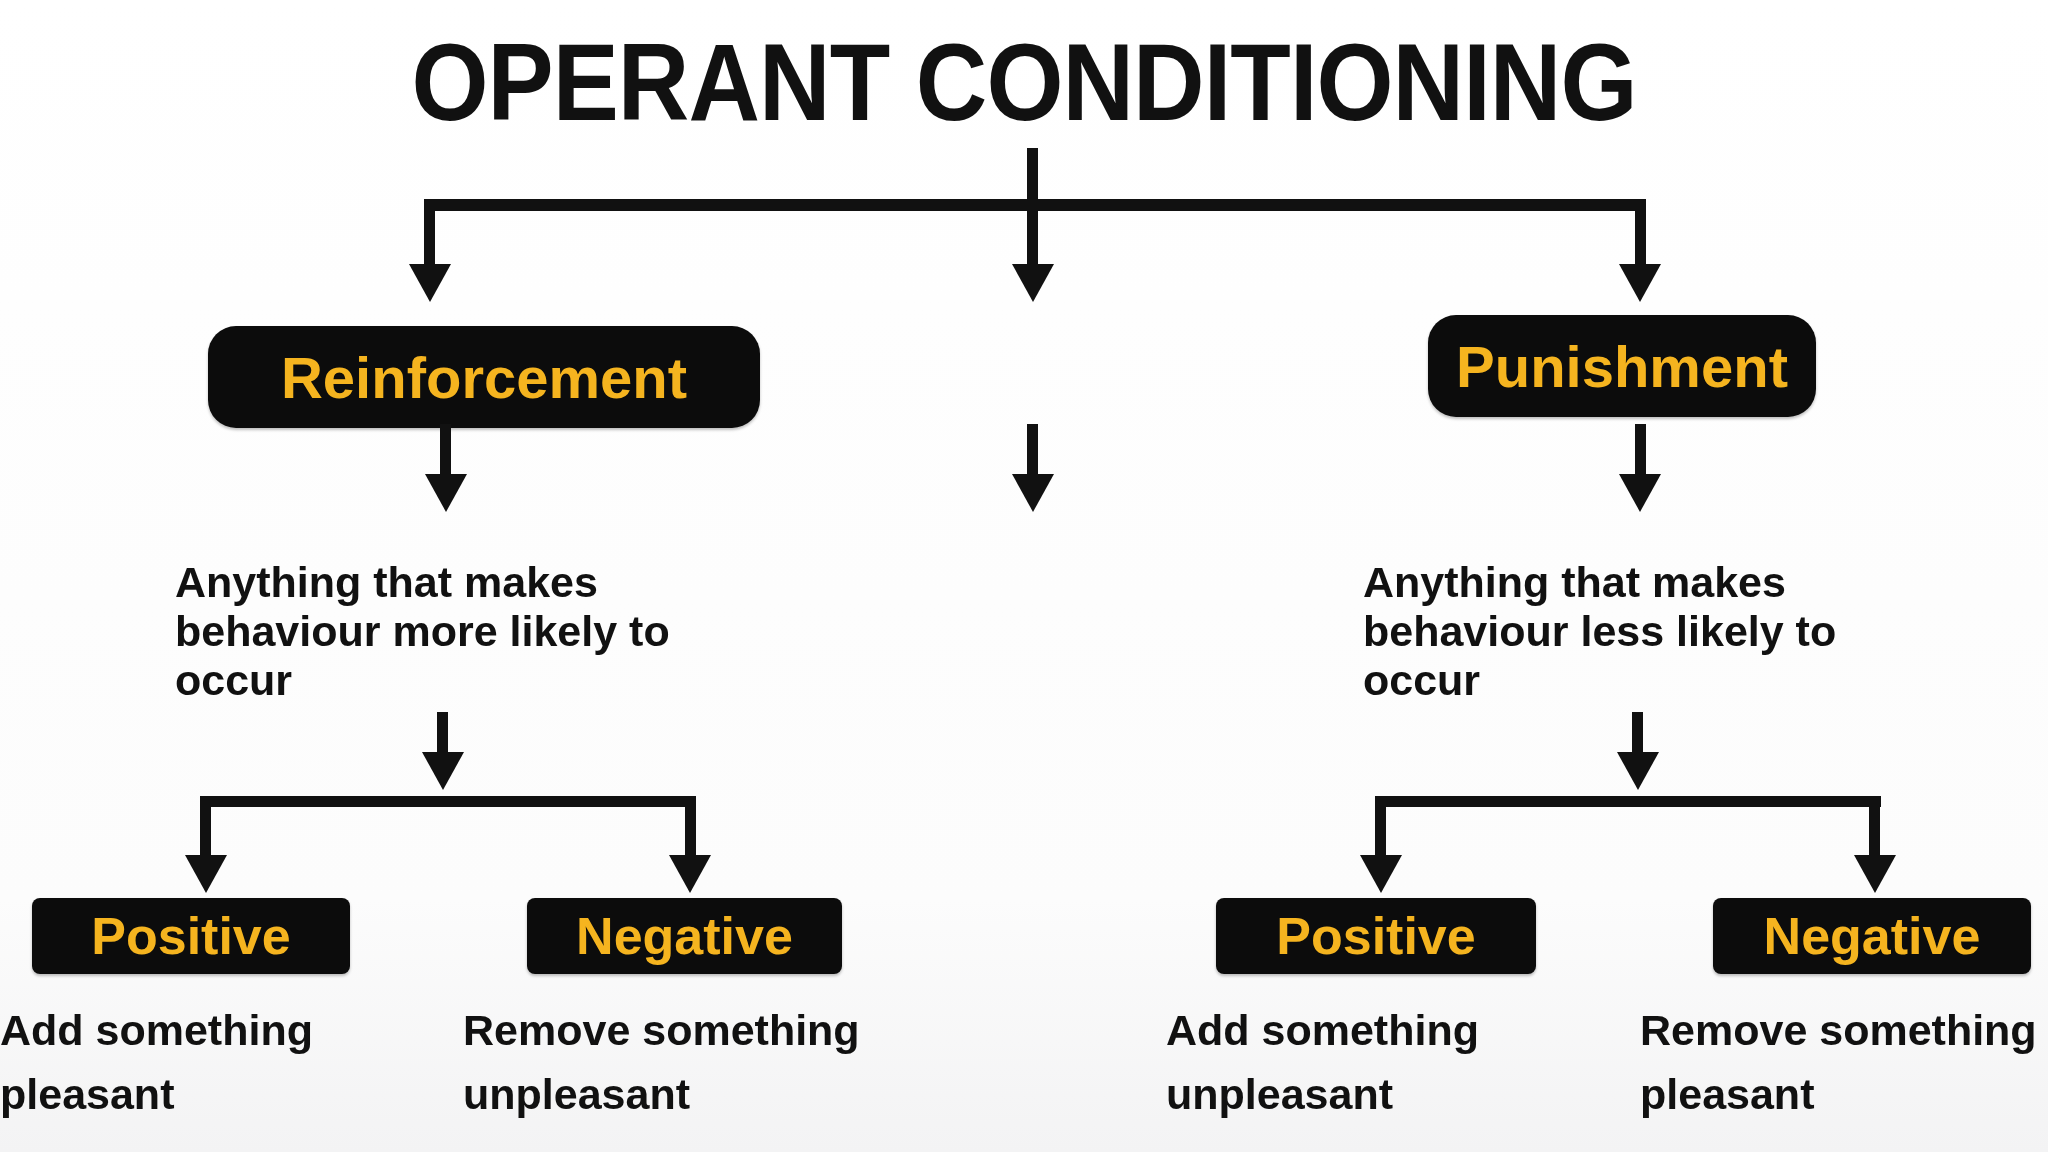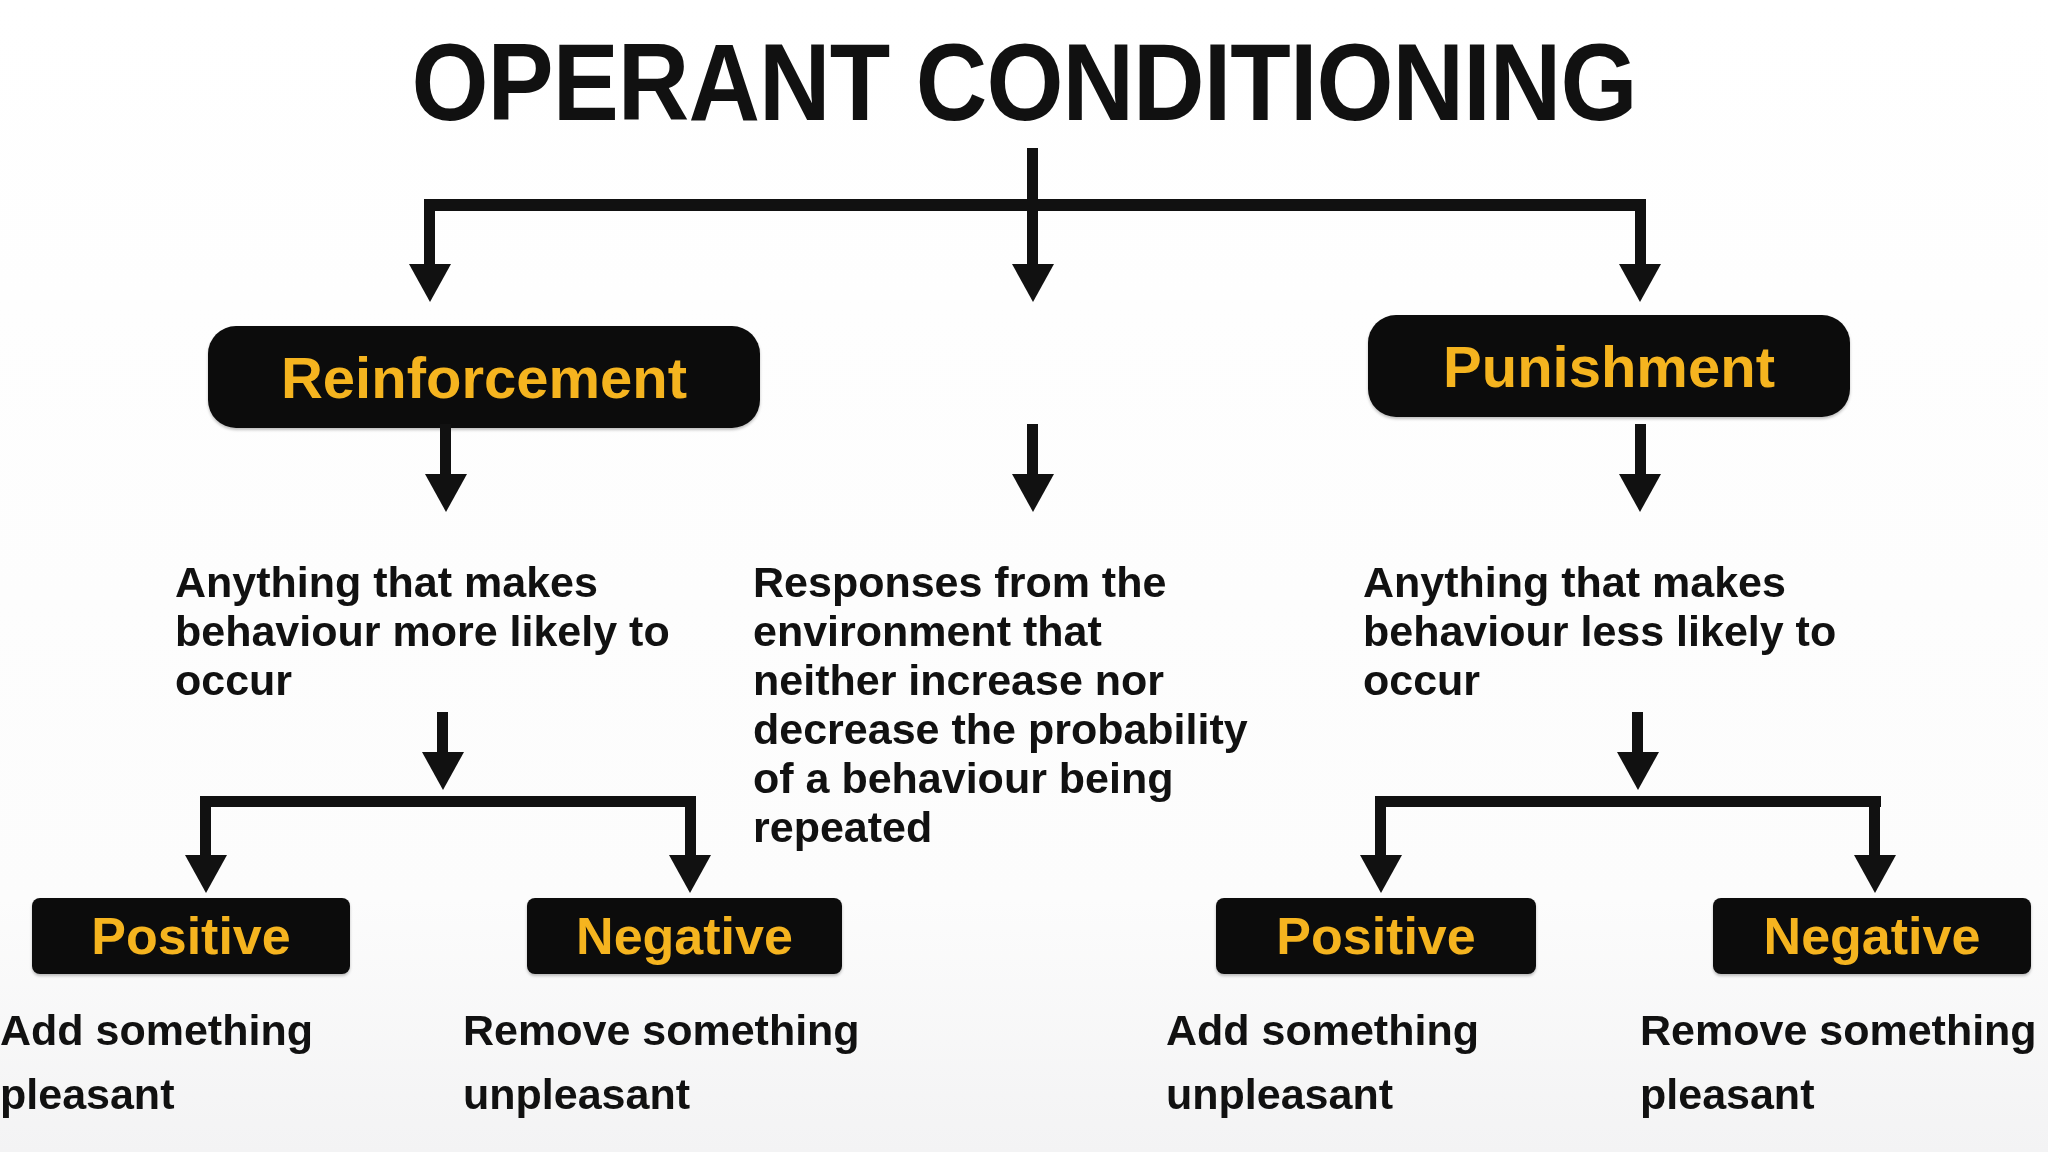--- a/index.html
+++ b/index.html
@@ -89,42 +89,36 @@
   <div class="arrowhead" style="left:409px; top:264px;"></div>
 
   <div class="arrowhead" style="left:1012px; top:264px;"></div>
 
   <div class="vline" style="left:1635px; top:199px; width:11px; height:67px;"></div>
   <div class="arrowhead" style="left:1619px; top:264px;"></div>
 
   <div class="node lvl1" style="left:208px; top:326px; width:552px;">
     <span>Reinforcement</span>
   </div>
-  <div class="node lvl1" style="left:1368px; top:315px; width:482px;">
+  <div class="node lvl1" style="left:1428px; top:315px; width:388px;">
     <span>Punishment</span>
   </div>
 
   <div class="vline" style="left:440px; top:424px; width:11px; height:52px;"></div>
   <div class="arrowhead" style="left:425px; top:474px;"></div>
 
   <div class="vline" style="left:1027px; top:424px; width:11px; height:52px;"></div>
   <div class="arrowhead" style="left:1012px; top:474px;"></div>
 
   <div class="vline" style="left:1635px; top:424px; width:11px; height:52px;"></div>
   <div class="arrowhead" style="left:1619px; top:474px;"></div>
 
   <div class="desc" style="left:175px; top:558px; width:540px;">Anything that makes
 behaviour more likely to
 occur</div>
-  <div class="desc" style="left:753px; top:558px; width:560px;">Responses from the
-environment that
-neither increase nor
-decrease the probability
-of a behaviour being
-repeated</div>
   <div class="desc" style="left:1363px; top:558px; width:540px;">Anything that makes
 behaviour less likely to
 occur</div>
 
   <div class="vline" style="left:437px; top:712px; width:11px; height:45px;"></div>
   <div class="arrowhead" style="left:422px; top:752px;"></div>
 
   <div class="hline" style="left:200px; top:796px; width:496px; height:11px;"></div>
   <div class="vline" style="left:200px; top:796px; width:11px; height:62px;"></div>
   <div class="arrowhead" style="left:185px; top:855px;"></div>

